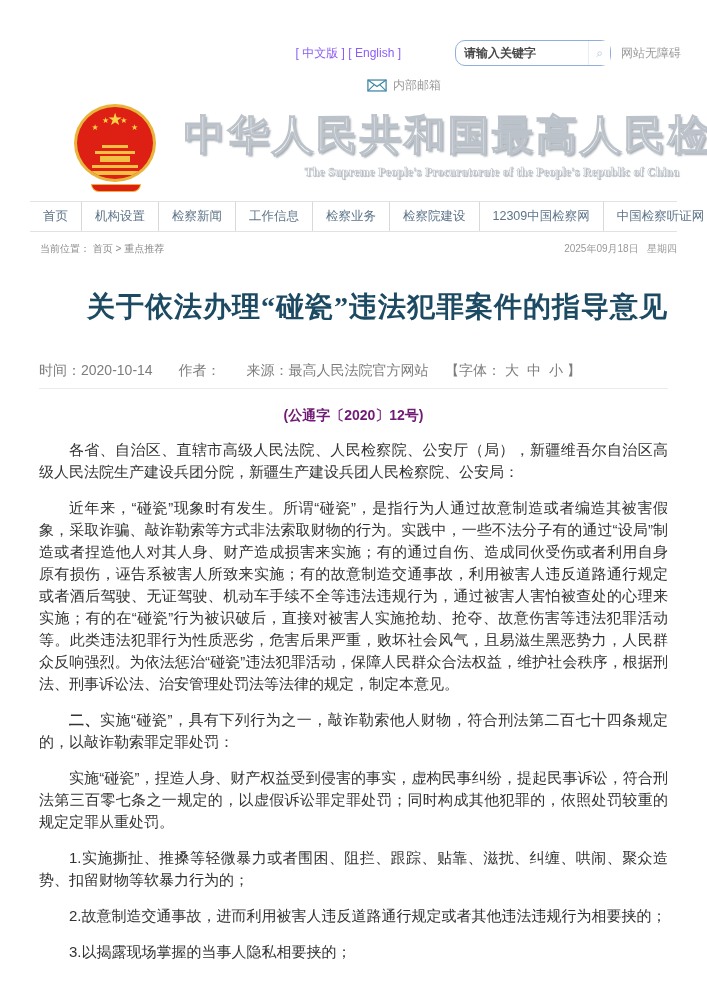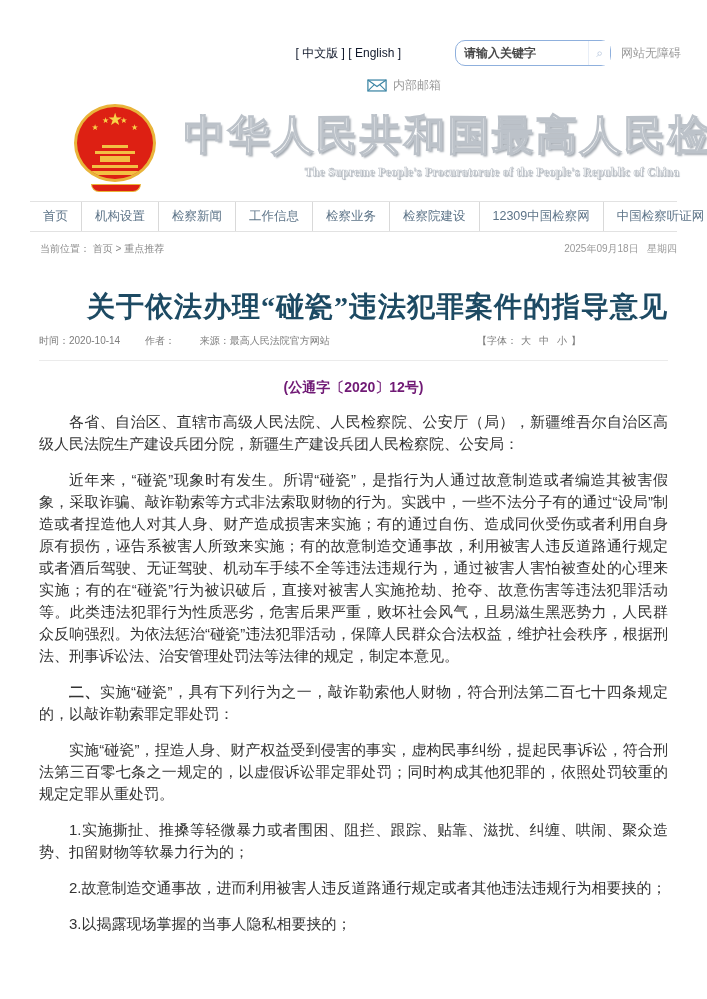--- a/index.html
+++ b/index.html
@@ -2,21 +2,21 @@
 <html><head>
 <meta charset="utf-8">
 <style>
   * { margin:0; padding:0; box-sizing:border-box; }
   html,body { width:707px; background:#fff; }
   body { height:999px; overflow:hidden; font-family:"Liberation Sans", sans-serif; color:#333; position:relative; }
 
   
   .util-row { display:flex; align-items:center; justify-content:flex-end; padding:40px 26px 0 0; }
   .lang-links { color:#9a9a9a; font-size:12px; margin-right:54px; white-space:nowrap; }
-  .lang-links a { color:#0f172a; text-decoration:none; }
+  .lang-links a { color:#8b5cf6; text-decoration:none; }
   .search-box { position:relative; margin-right:10px; }
   .search-input { width:156px; height:26px; border:1px solid #8fb0dd; border-radius:10px; padding:0 40px 0 8px; font-size:12px; color:#333; outline:none; }
   .search-input::placeholder { color:#4a4a4a; font-weight:bold; }
   .search-btn { position:absolute; right:1px; top:1px; width:22px; height:24px; background:#fff; border:none; border-left:1px solid #e8eef7; color:#b9c8de; font-size:12px; cursor:pointer; }
   .a11y { color:#9a9a9a; font-size:12px; }
   .mail-row { display:flex; align-items:center; gap:6px; margin:10px 0 0 367px; height:18px;text-align:center; }
   .mail-svg { width:20px; height:13px; }
   .mail-label { color:#999; font-size:12px; }
 
   
@@ -49,21 +49,21 @@
 
   
   .crumb-row { display:flex; justify-content:space-between; align-items:center; margin:10px 30px 0 40px; font-size:10px; color:#8a8a8a; }
   .crumb-row a { color:#8a8a8a; text-decoration:none; }
   .crumb-date { color:#999; }
 
   
   .article { padding:0 39px; }
   .art-title { margin-top:32px; text-align:right; font-size:28px; font-weight:bold; color:#1d4a63;
     font-family:"Liberation Serif", serif; letter-spacing:1px; }
-  .meta-row { position:relative; margin-top:8px; font-size:10px; color:#7d7d7d; height:16px; }
+  .meta-row { position:relative; margin-top:36px; font-size:14px; color:#7d7d7d; height:16px; }
   .meta-row span.gap { margin-right:22px; }
   .font-sel { position:absolute; right:87px; top:0; color:#7d7d7d; }
   .font-sel a { color:#7d7d7d; text-decoration:none; margin:0 4px; }
   .meta-divider { border-bottom:1px solid #ebebeb; margin-top:10px; }
 
   .doc-no { margin-top:18px; text-align:center; font-size:14px; font-weight:bold; color:#701a75; }
   .para { margin-top:14px; font-size:15px; line-height:22px; text-indent:2em; color:#333; text-align:justify; }
   .para .marker { font-weight:bold; }
 </style>
 </head>

